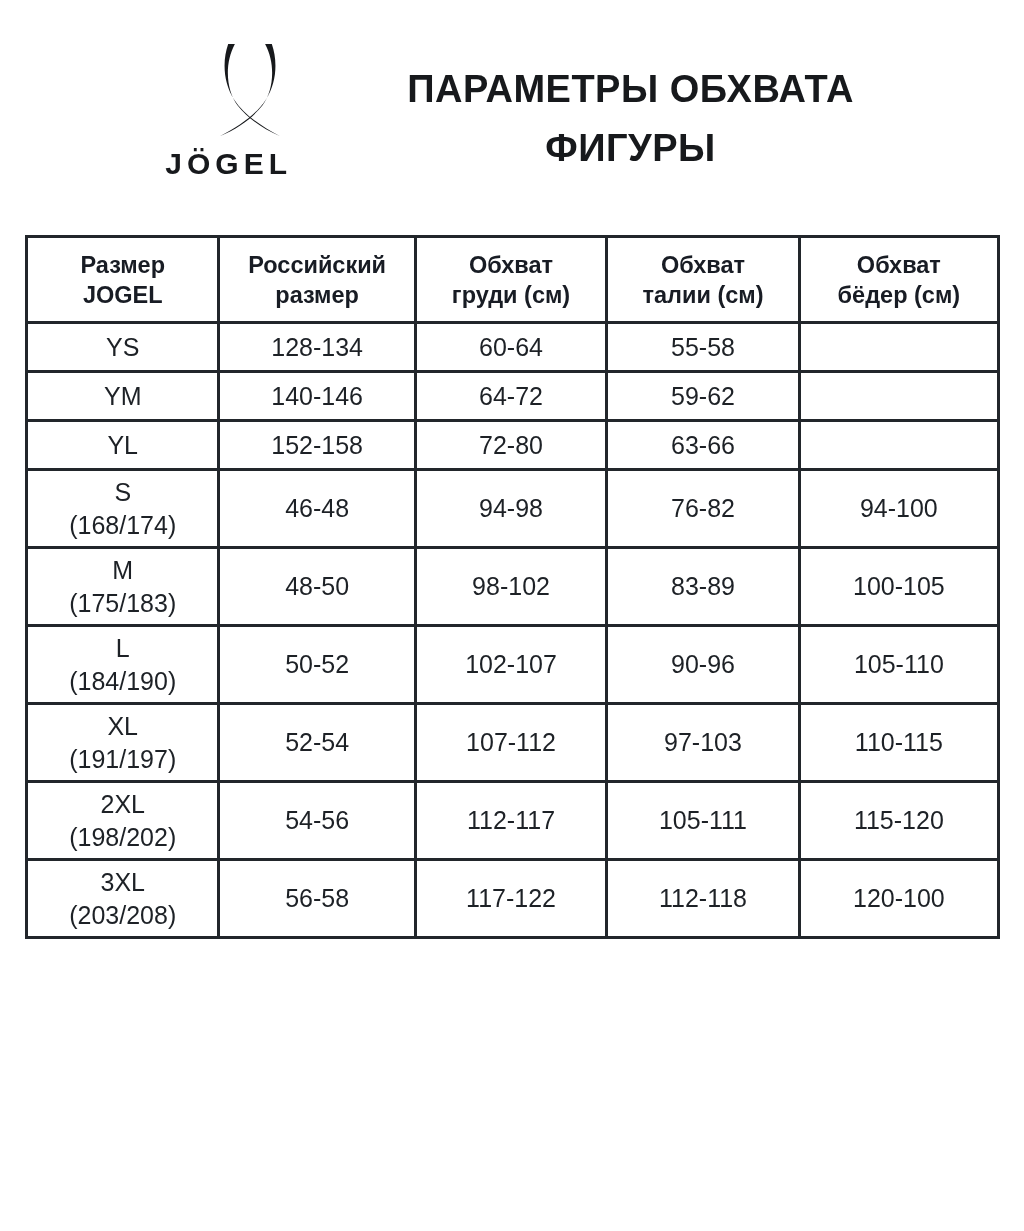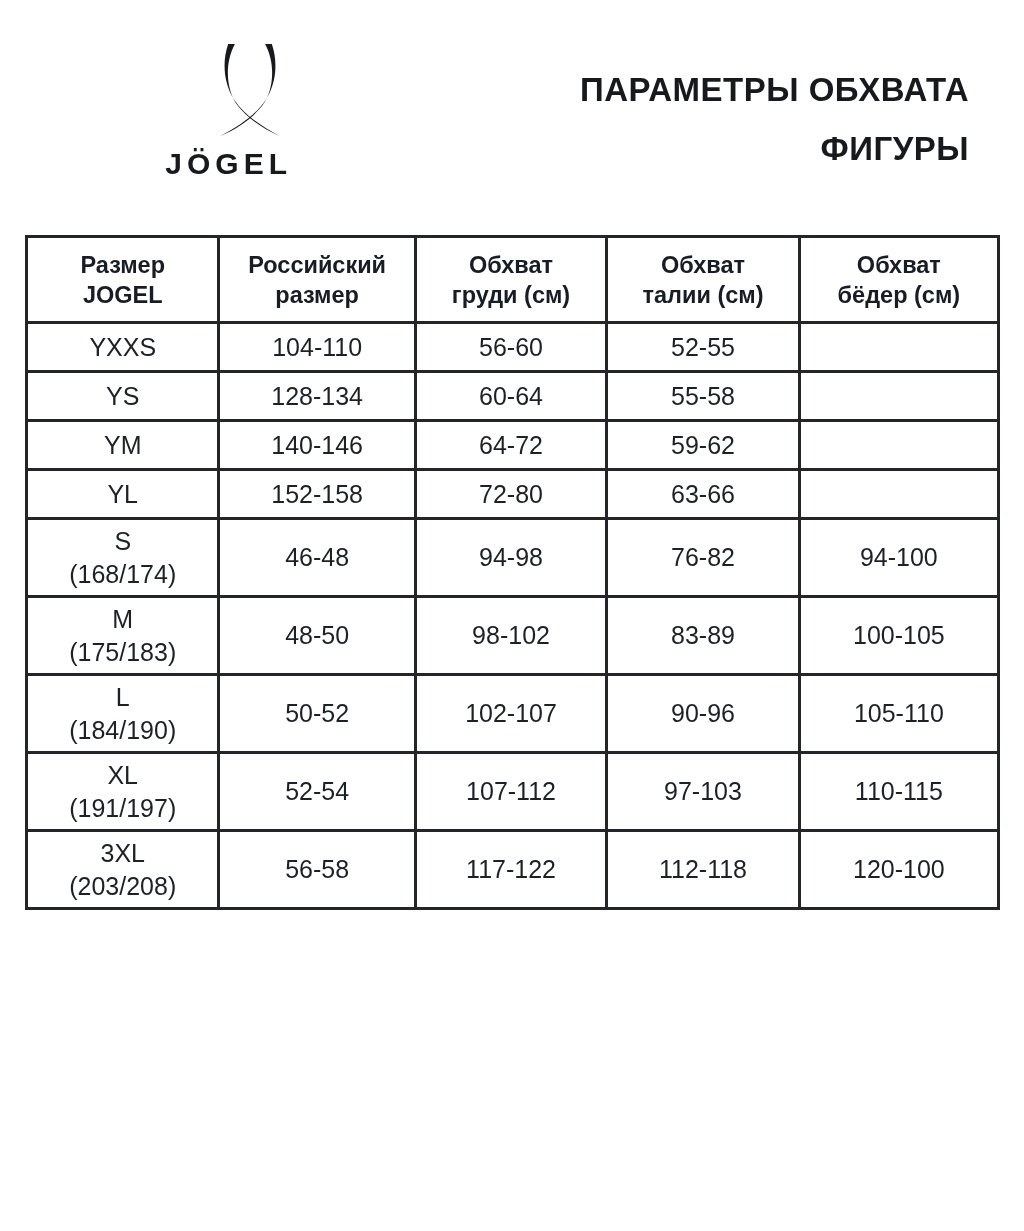--- a/index.html
+++ b/index.html
@@ -32,23 +32,23 @@
     margin-top: 9px;
     font-size: 30px;
     font-weight: bold;
     letter-spacing: 5px;
     color: #17191c;
   }
   .title-block {
     flex: 1 1 auto;
     margin-right: 55px;
     margin-top: 16px;
-    text-align: right;
+    text-align: center;
     font-weight: bold;
-    font-size: 33px;
+    font-size: 38px;
     line-height: 59px;
     color: #17191c;
     letter-spacing: 0.5px;
   }
 
   
   table.size-table {
     margin: 54px 23px 0 25px;
     width: 975px;
     border-collapse: collapse;
@@ -110,27 +110,20 @@
       <th>Обхват
 груди (см)</th>
       <th>Обхват
 талии (см)</th>
       <th>Обхват
 бёдер (см)</th>
     </tr>
   </thead>
   <tbody>
     <tr class="row-single">
-      <td>YXXS</td>
-      <td>104-110</td>
-      <td>56-60</td>
-      <td>52-55</td>
-      <td></td>
-    </tr>
-    <tr class="row-single">
       <td>YS</td>
       <td>128-134</td>
       <td>60-64</td>
       <td>55-58</td>
       <td></td>
     </tr>
     <tr class="row-single">
       <td>YM</td>
       <td>140-146</td>
       <td>64-72</td>
@@ -170,20 +163,28 @@
     </tr>
     <tr class="row-double">
       <td>XL
 (191/197)</td>
       <td>52-54</td>
       <td>107-112</td>
       <td>97-103</td>
       <td>110-115</td>
     </tr>
     <tr class="row-double">
+      <td>2XL
+(198/202)</td>
+      <td>54-56</td>
+      <td>112-117</td>
+      <td>105-111</td>
+      <td>115-120</td>
+    </tr>
+    <tr class="row-double">
       <td>3XL
 (203/208)</td>
       <td>56-58</td>
       <td>117-122</td>
       <td>112-118</td>
       <td>120-100</td>
     </tr>
   </tbody>
 </table>
 

